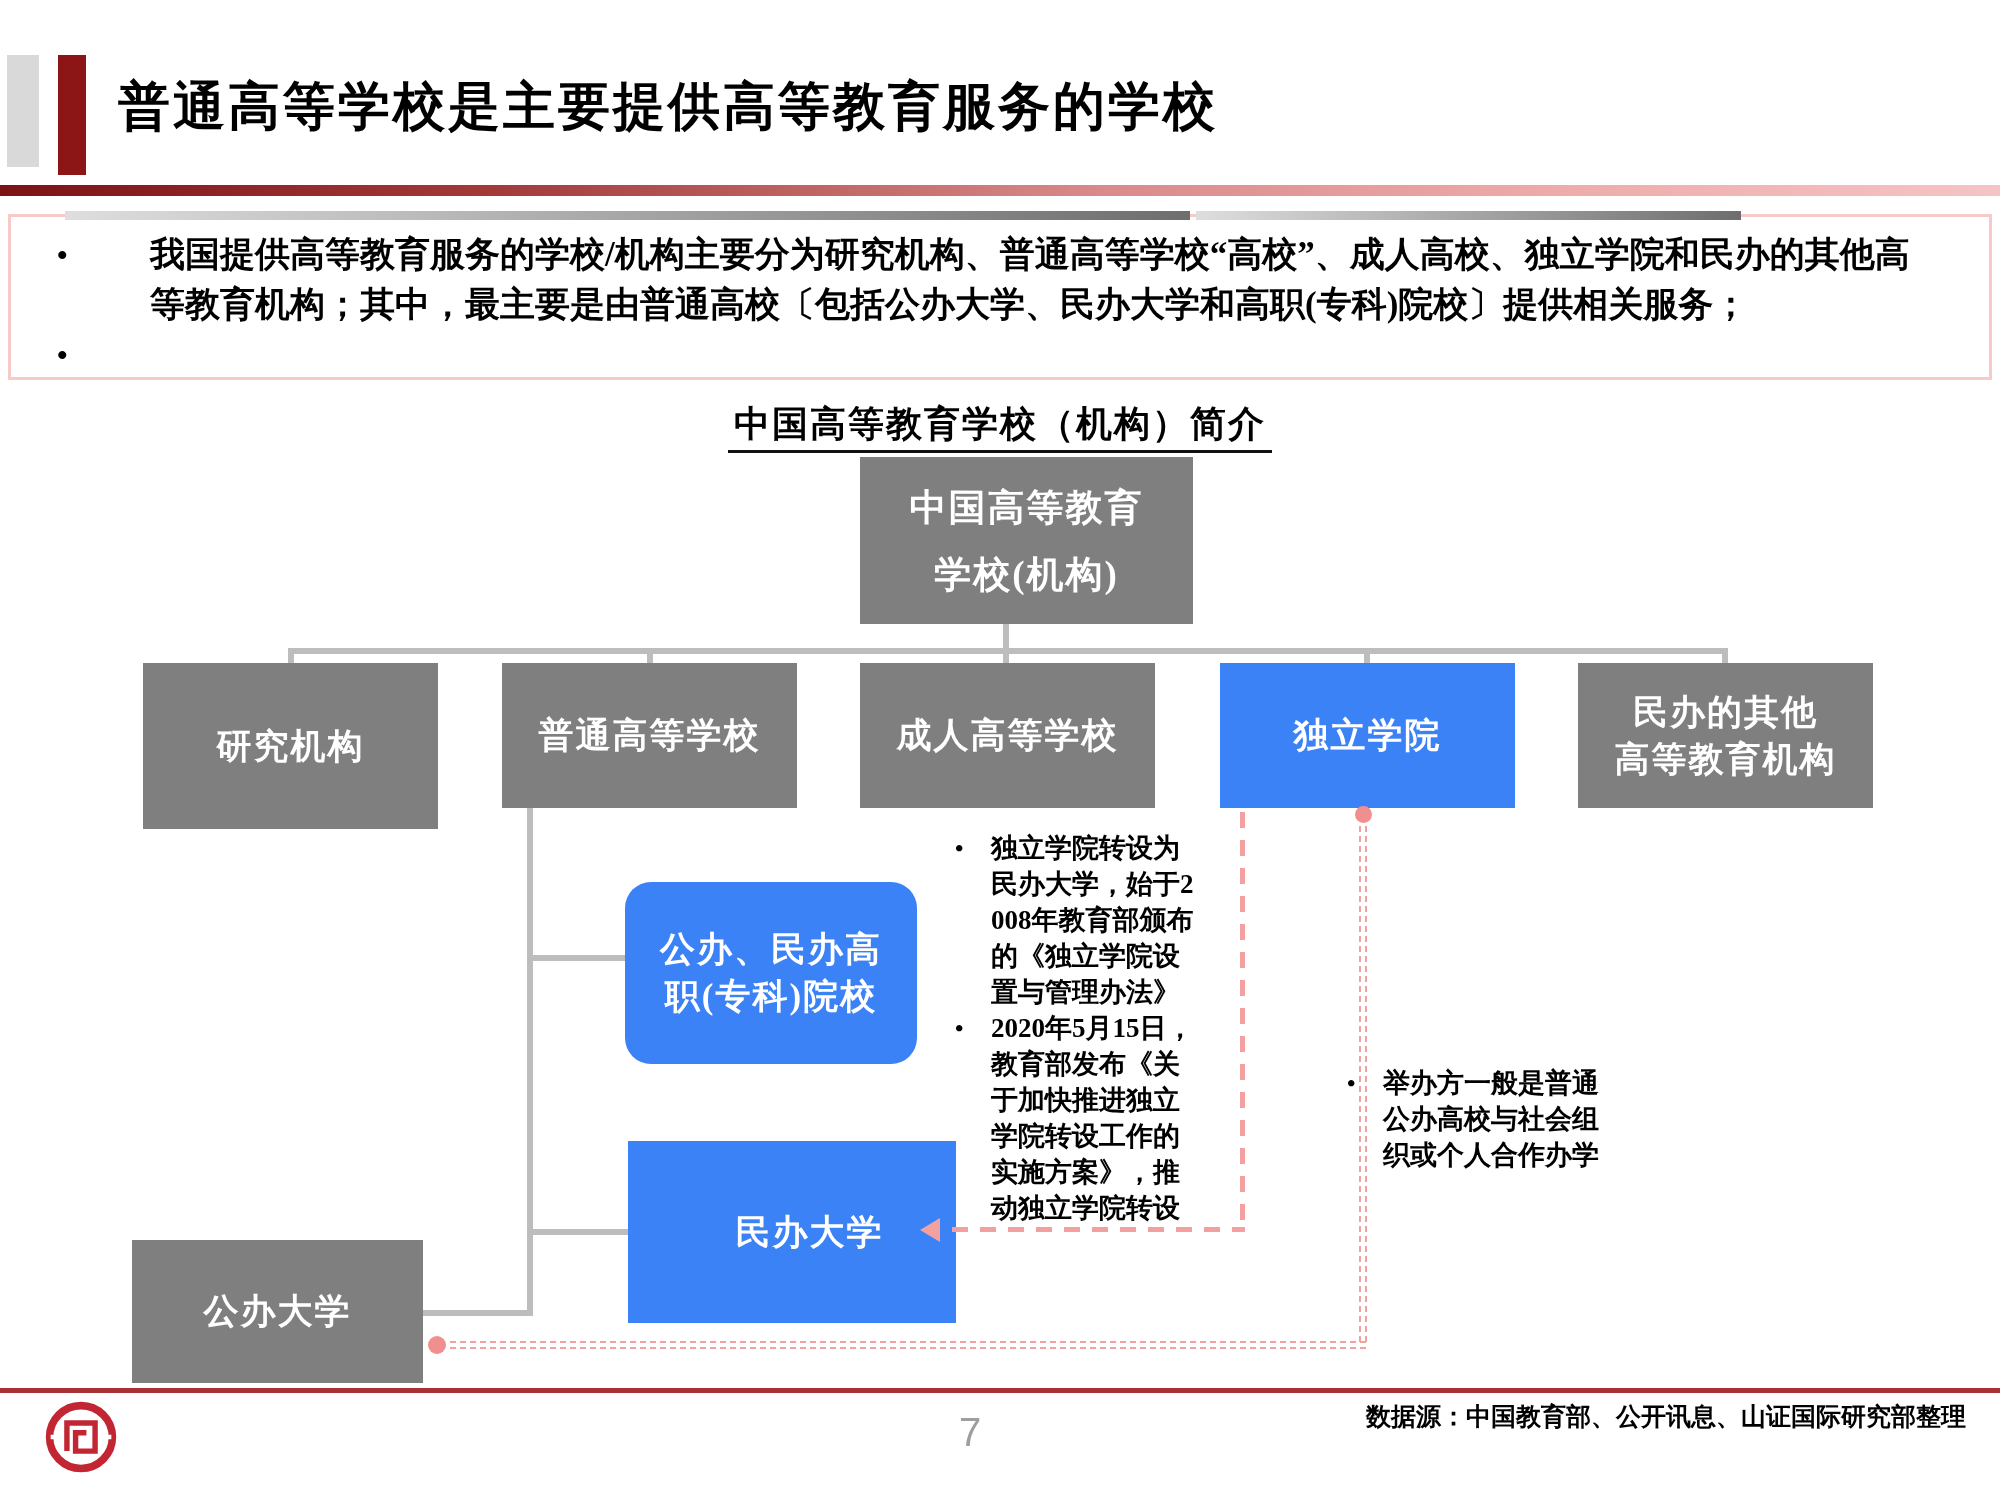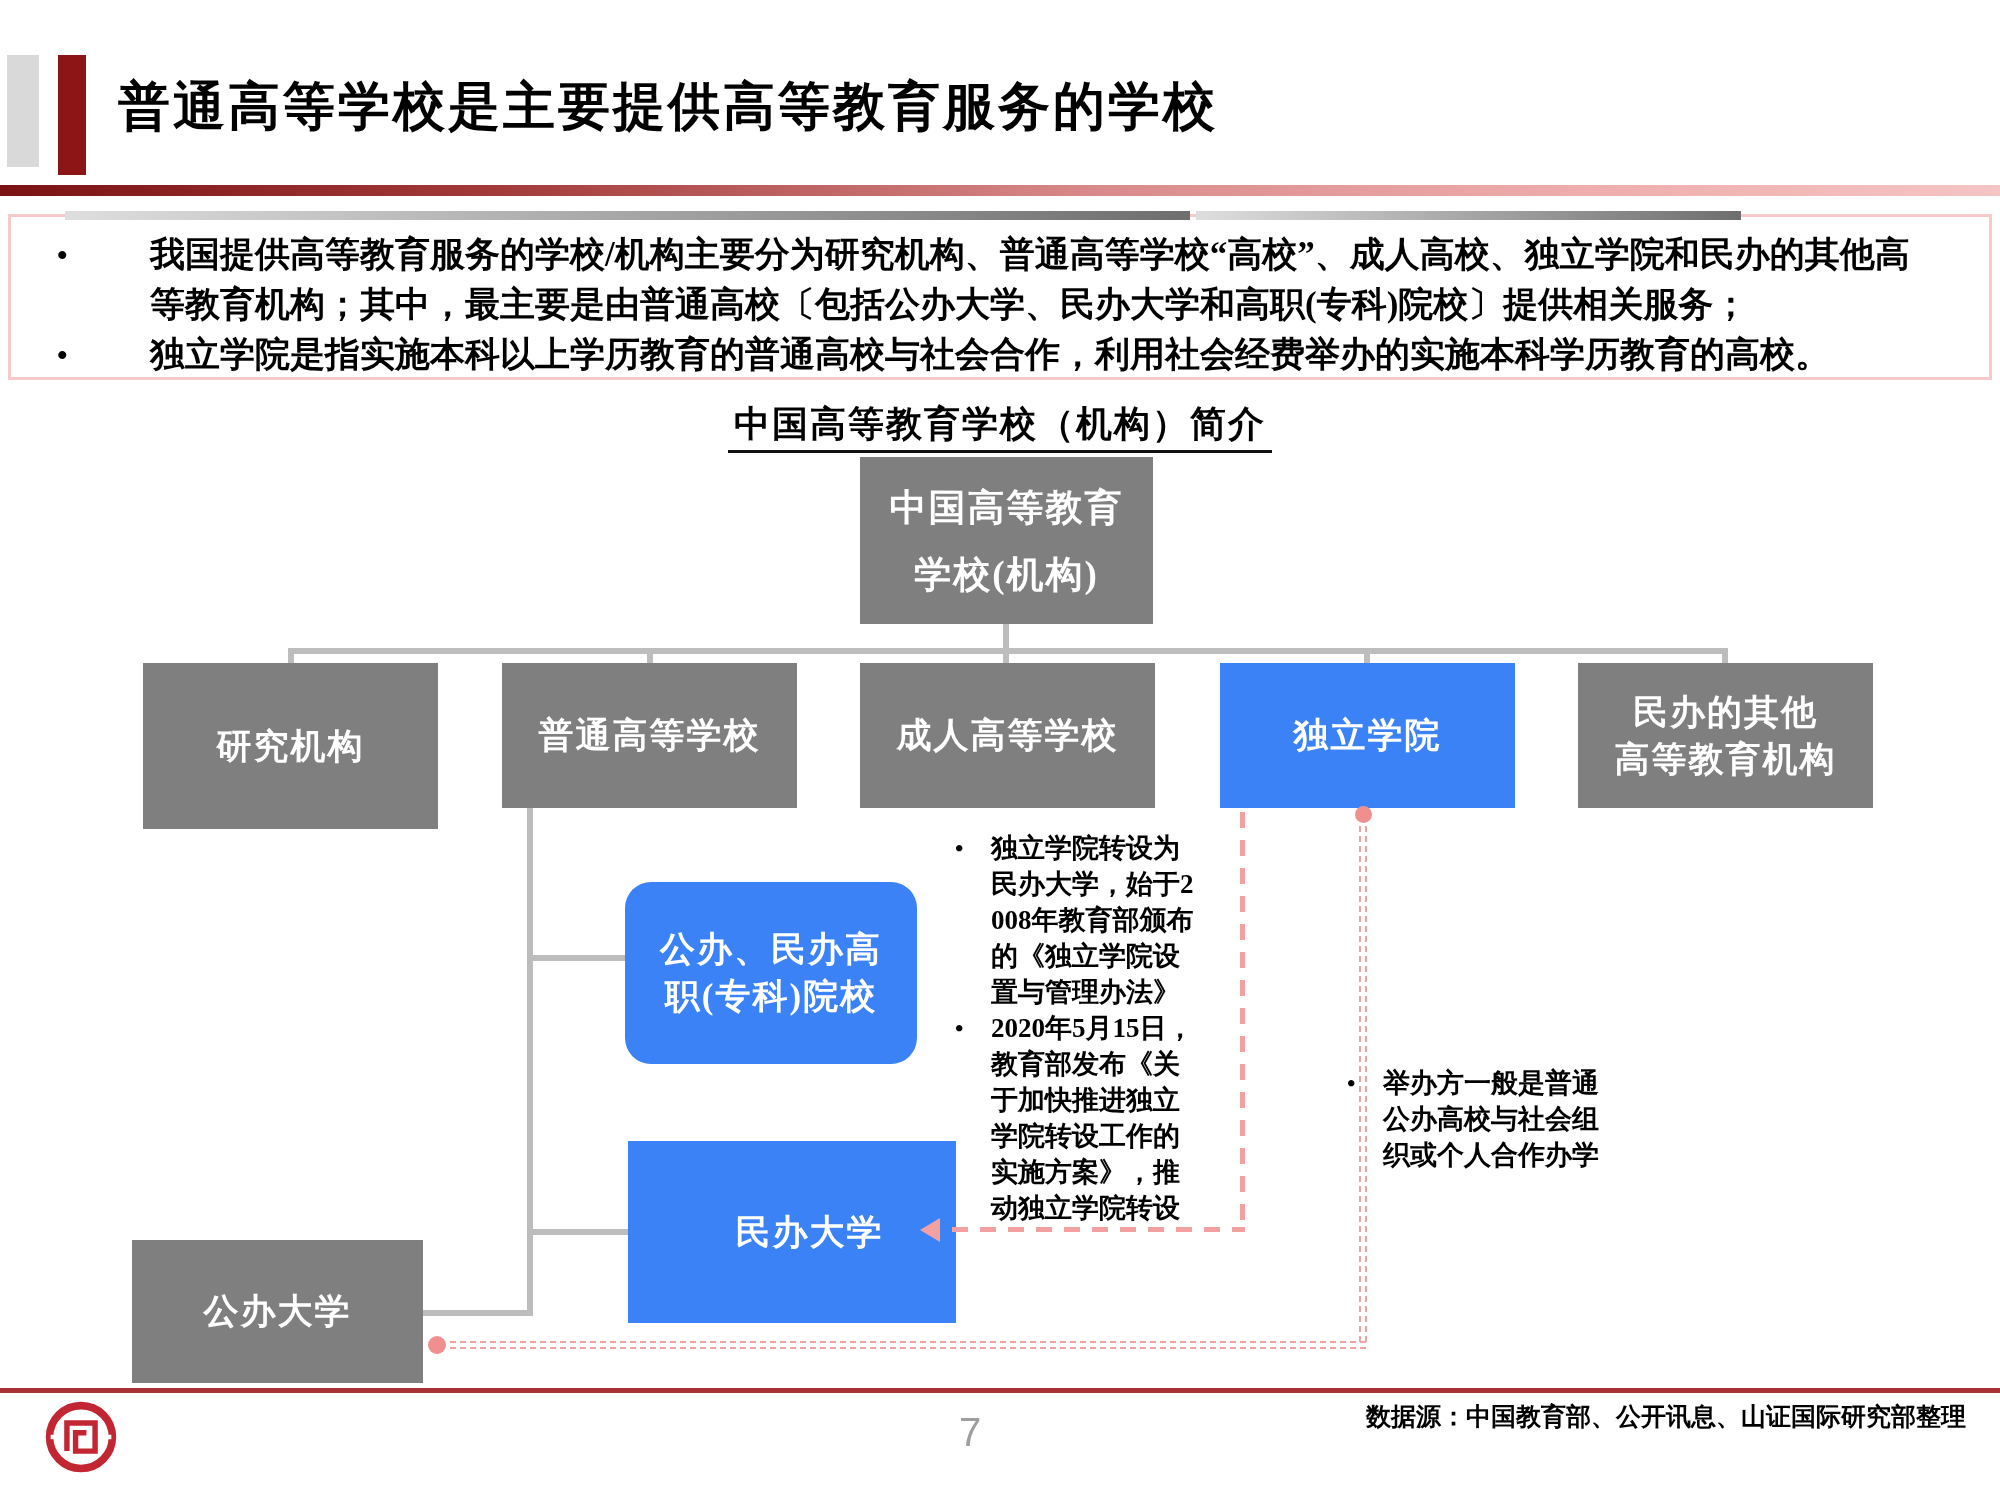--- a/index.html
+++ b/index.html
@@ -68,41 +68,40 @@
   <div class="shadow-strip" style="left:1196px;width:545px;"></div>
 
   <div id="callout">
     <div id="callout-inner">
       <div class="co-item">
         <span class="mark">•</span>
         <span>我国提供高等教育服务的学校/机构主要分为研究机构、普通高等学校“高校”、成人高校、独立学院和民办的其他高等教育机构；其中，最主要是由普通高校〔包括公办大学、民办大学和高职(专科)院校〕提供相关服务；</span>
       </div>
       <div class="co-item">
         <span class="mark">•</span>
-        <span>独立学院是指实施本科以上学历教育的普通高校与社会合作，利用社会经费举办的实施本科学历教育的高校。</span>
       </div>
     </div>
   </div>
 
   <div id="diagram-title">
     <span>中国高等教育学校（机构）简介</span>
   </div>
 
   <div class="conn" style="left:1003px;top:624px;width:6px;height:39px;"></div>
   <div class="conn" style="left:288px;top:648px;width:1440px;height:6px;"></div>
   <div class="conn" style="left:288px;top:648px;width:6px;height:15px;"></div>
   <div class="conn" style="left:647px;top:648px;width:6px;height:15px;"></div>
   <div class="conn" style="left:1364px;top:648px;width:6px;height:15px;"></div>
   <div class="conn" style="left:1722px;top:648px;width:6px;height:15px;"></div>
   <div class="conn" style="left:527px;top:808px;width:6px;height:508px;"></div>
   <div class="conn" style="left:530px;top:955px;width:95px;height:6px;"></div>
   <div class="conn" style="left:530px;top:1229px;width:98px;height:6px;"></div>
   <div class="conn" style="left:423px;top:1310px;width:108px;height:6px;"></div>
 
-  <div class="node gbox" style="left:860px;top:457px;width:293px;height:167px;font-size:37px;gap:20px;">
+  <div class="node gbox" style="left:860px;top:457px;width:333px;height:167px;font-size:37px;gap:20px;">
     <div>中国高等教育</div>
     <div>学校(机构)</div>
   </div>
 
   <div class="node gbox" style="left:143px;top:663px;width:295px;height:166px;">
     <div>研究机构</div>
   </div>
   <div class="node gbox" style="left:502px;top:663px;width:295px;height:145px;">
     <div>普通高等学校</div>
   </div>

